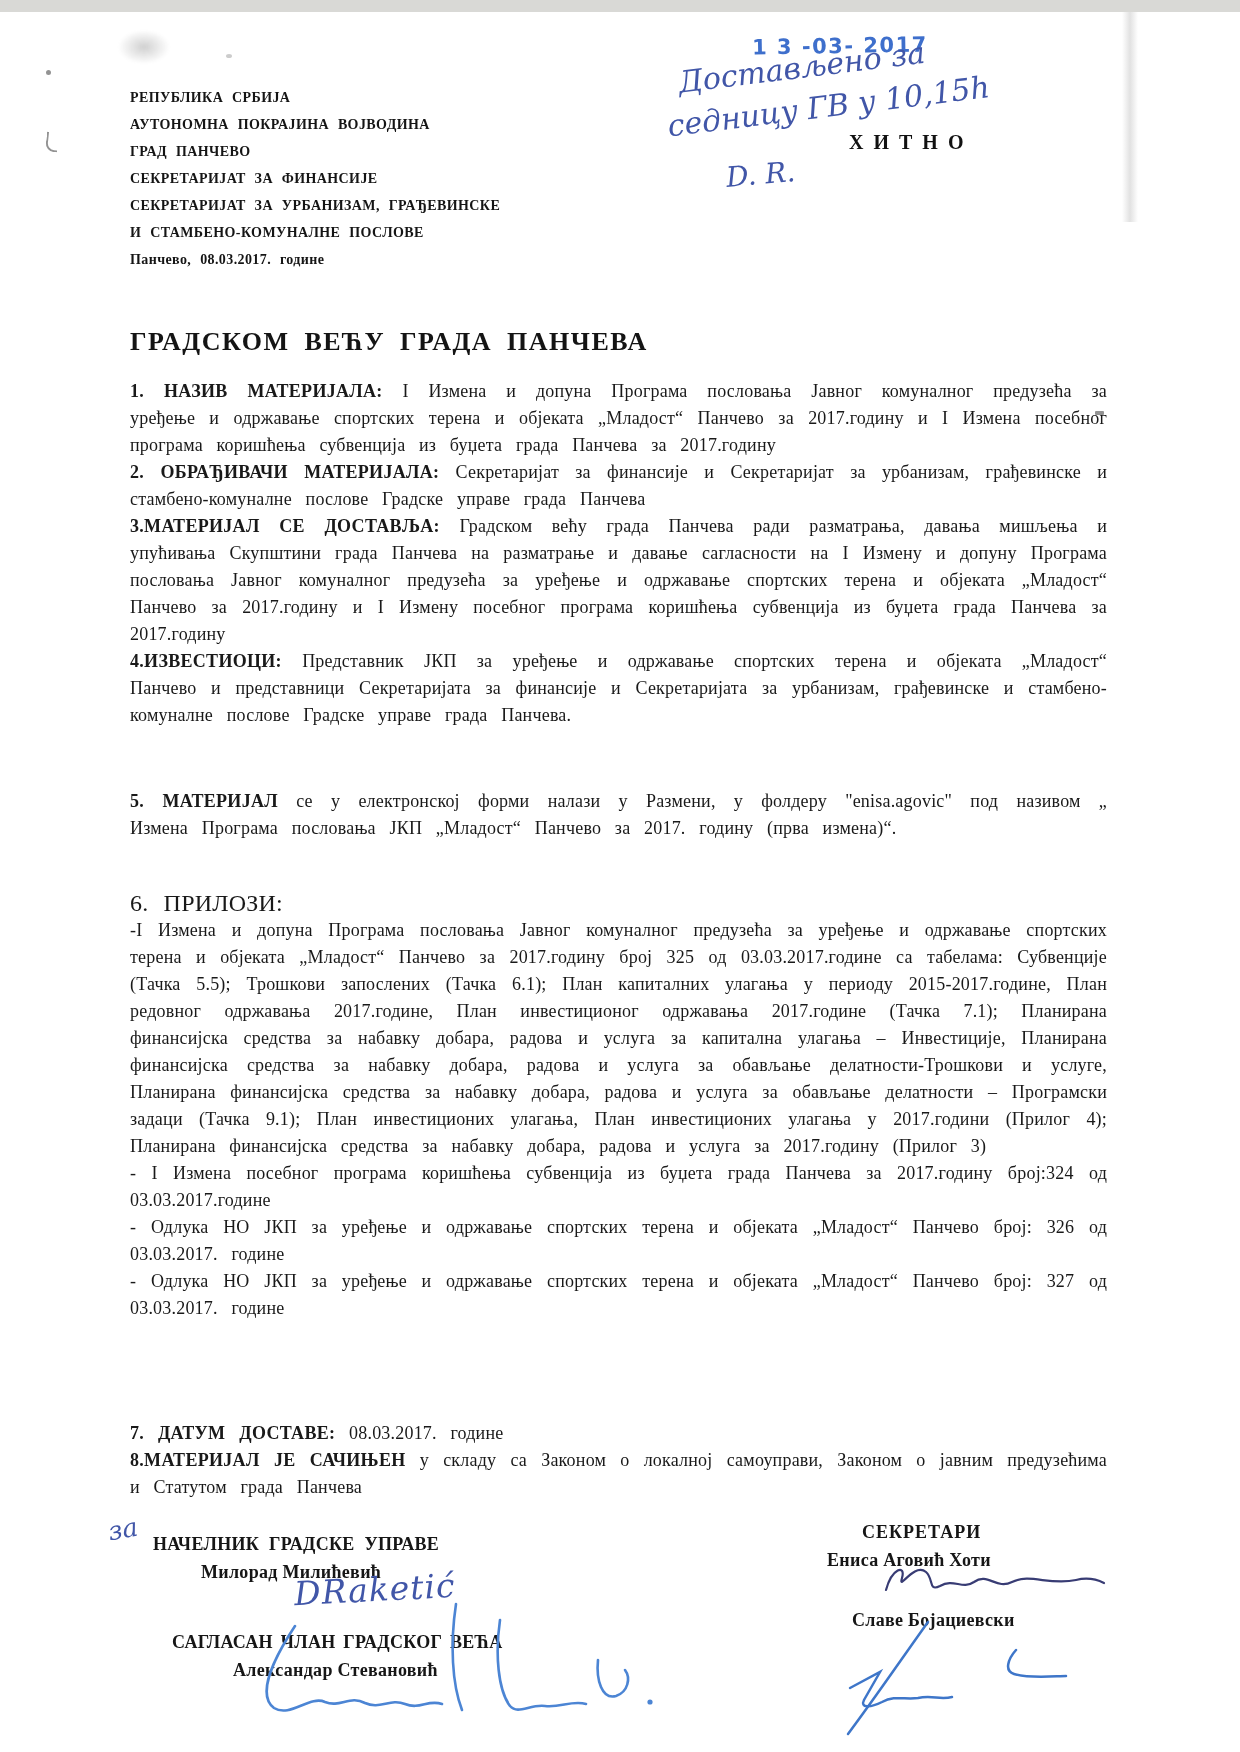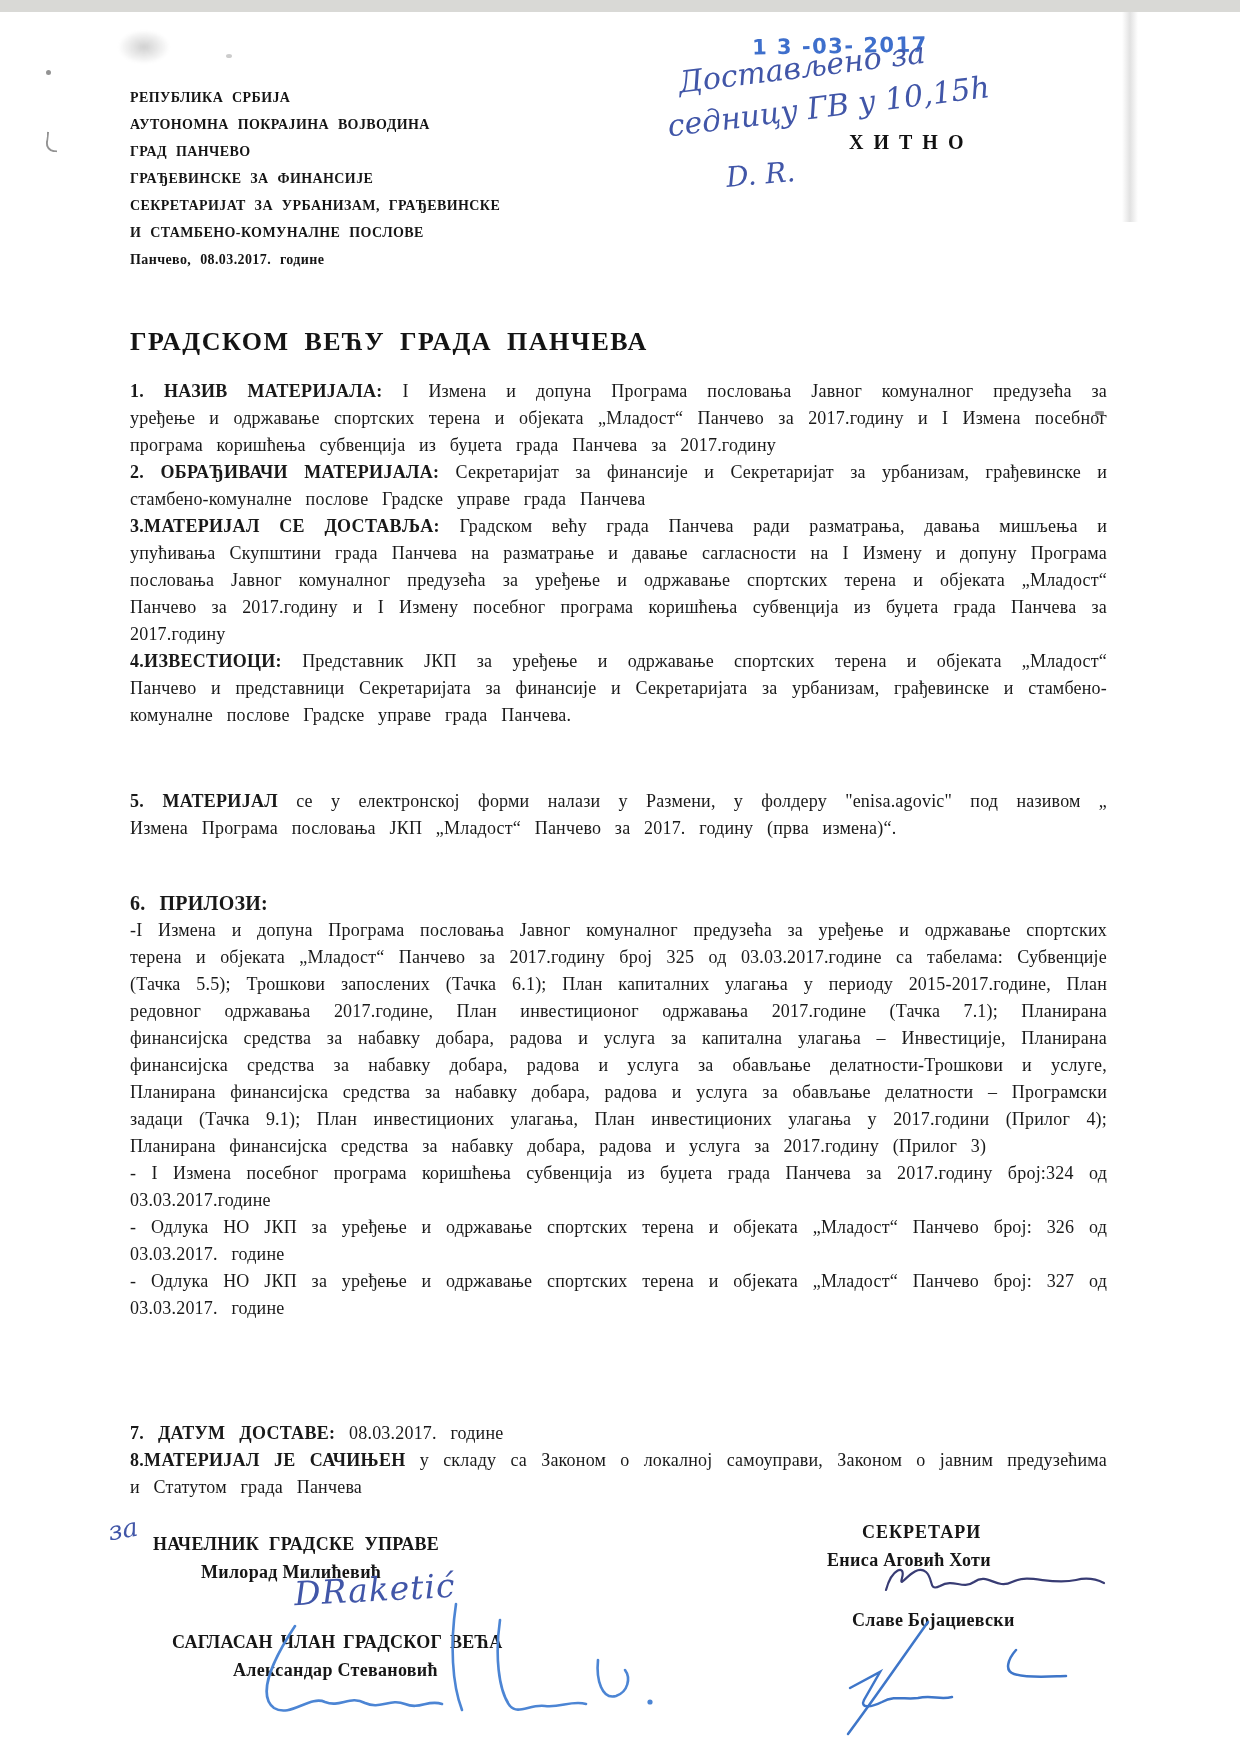--- a/index.html
+++ b/index.html
@@ -58,21 +58,21 @@
   .grp p { margin:0; }
   .label { font-weight:bold; letter-spacing:.3px; }
   .grp-a { top:316px; }
   .grp-b { top:776px; }
   .grp-c { top:878px; height:528px; overflow:hidden; }
   .grp-d { top:1408px; }
   .doc-title {
     font-weight:bold; font-size:26px; letter-spacing:1.5px; word-spacing:7px;
     margin:0 0 23px 0; text-align:left; color:#141414;
   }
-  .prilozi-head { font-weight:bold; font-size:20px; text-align:left; }
+  .prilozi-head { font-weight:normal; font-size:24px; text-align:left; }
   .bullet { text-align:left; padding-left:58px; }
   .bullet .dash { display:inline-block; width:39px; }
 
   
   .sig { position:absolute; font-weight:bold; font-size:18px; color:#161616; letter-spacing:.3px; }
   .s-nacelnik-title { left:153px; top:1522px; word-spacing:5px; }
   .s-nacelnik-name  { left:201px; top:1550px; }
   .s-saglasan-title { left:172px; top:1620px; word-spacing:3px; }
   .s-saglasan-name  { left:233px; top:1648px; }
   .s-sekretari      { left:862px; top:1510px; letter-spacing:1px; }
@@ -99,21 +99,21 @@
     <div class="l1">Достављено за</div>
     <div class="l2">седницу ГВ у 10,15h</div>
   </div>
   <div class="hw hw-initials">D. R.</div>
   <div class="urgent">Х И Т Н О</div>
 
   <div class="header-block">
     <div>РЕПУБЛИКА СРБИЈА</div>
     <div>АУТОНОМНА ПОКРАЈИНА ВОЈВОДИНА</div>
     <div>ГРАД ПАНЧЕВО</div>
-    <div>ГРАЂЕВИНСКЕ ЗА ФИНАНСИЈЕ</div>
+    <div>СЕКРЕТАРИЈАТ ЗА ФИНАНСИЈЕ</div>
     <div>СЕКРЕТАРИЈАТ ЗА УРБАНИЗАМ, ГРАЂЕВИНСКЕ</div>
     <div>И СТАМБЕНО-КОМУНАЛНЕ ПОСЛОВЕ</div>
     <div>Панчево, 08.03.2017. године</div>
   </div>
 
   <div class="grp grp-a">
     <h1 class="doc-title">ГРАДСКОМ ВЕЋУ ГРАДА ПАНЧЕВА</h1>
     <p><span class="label">1. НАЗИВ МАТЕРИЈАЛА:</span> <span>I Измена и допуна Програма пословања Јавног комуналног предузећа за уређење и одржавање спортских терена и објеката „Младост“ Панчево за 2017.годину и I Измена посебног програма коришћења субвенција из буџета града Панчева за 2017.годину</span></p>
     <p><span class="label">2. ОБРАЂИВАЧИ МАТЕРИЈАЛА:</span> <span>Секретаријат за финансије и Секретаријат за урбанизам, грађевинске и стамбено-комуналне послове Градске управе града Панчева</span></p>
     <p><span class="label">3.МАТЕРИЈАЛ СЕ ДОСТАВЉА:</span> <span>Градском већу града Панчева ради разматрања, давања мишљења и упућивања Скупштини града Панчева на разматрање и давање сагласности на I Измену и допуну Програма пословања Јавног комуналног предузећа за уређење и одржавање спортских терена и објеката „Младост“ Панчево за 2017.годину и I Измену посебног програма коришћења субвенција из буџета града Панчева за 2017.годину</span></p>

